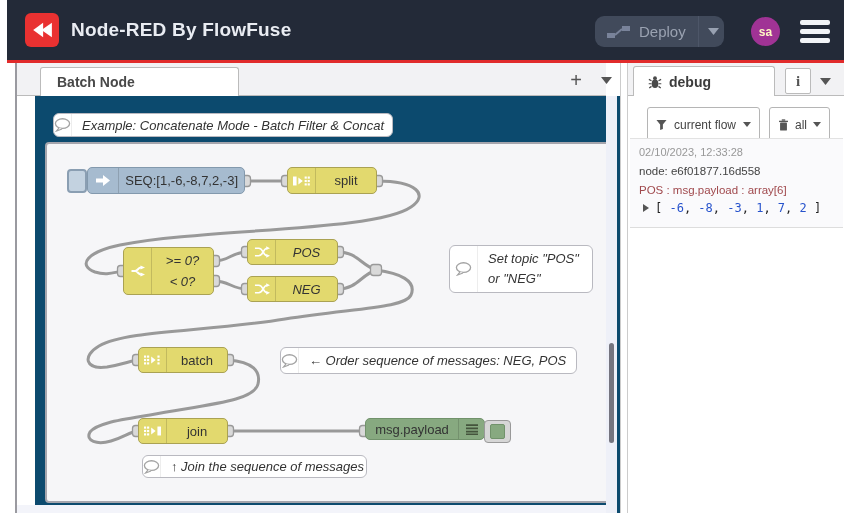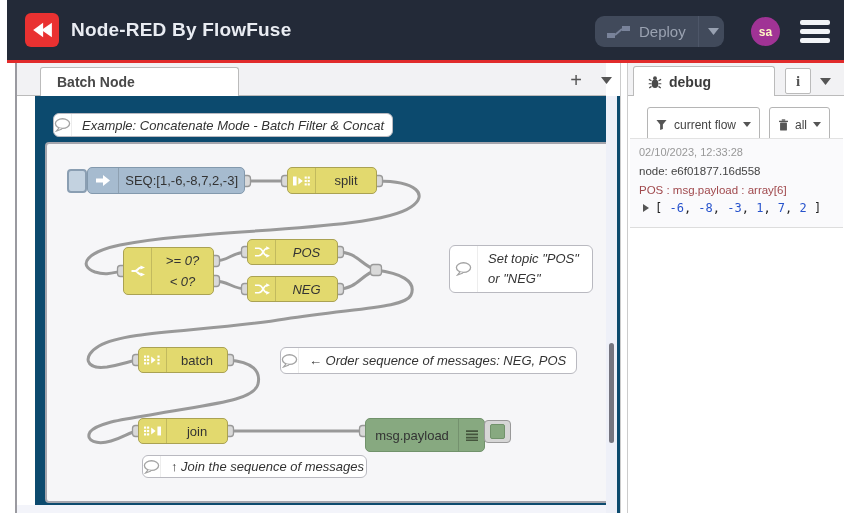--- a/index.html
+++ b/index.html
@@ -44,21 +44,21 @@
 #inject-btn { position:absolute; left:32px; top:73px; width:20px; height:24px; background:#c3d2e0; border:2px solid #8a9eb2; border-radius:4px; }
 #inject { left:52px; top:71px; width:158px; height:27px; }
 #inject .icon-box { width:32px; }
 #split { left:252px; top:71px; width:90px; height:27px; }
 #switch { left:88px; top:151px; width:91px; height:48px; }
 #switch .rows { flex:1; display:flex; flex-direction:column; justify-content:space-evenly; align-items:center; font-style:italic; }
 #pos { left:212px; top:143px; width:91px; height:26px; }
 #neg { left:212px; top:180px; width:91px; height:26px; }
 #batch { left:103px; top:251px; width:90px; height:26px; }
 #join { left:103px; top:322px; width:90px; height:26px; }
-#debug-node { left:330px; top:322px; width:120px; height:34px; }
+#debug-node { left:330px; top:322px; width:120px; height:22px; }
 #debug-node .icon-box.right { width:26px; }
 #debug-toggle { position:absolute; left:449px; top:324px; width:27px; height:23px; background:#d6d6d6; border:1px solid #999; border-radius:4px; }
 #debug-toggle-inner { position:absolute; left:455px; top:328px; width:15px; height:15px; background:#87a980; border:1px solid #71926b; border-radius:2px; }
 
 .comment { position:absolute; background:#fff; border:1px solid #b9b9c0; border-radius:6px; display:flex; align-items:stretch; font-size:13px; color:#333; }
 .comment .cicon { width:28px; display:flex; align-items:center; justify-content:center; border-right:1px solid rgba(0,0,0,0.07); }
 .comment .ctext { flex:1; display:flex; flex-direction:column; justify-content:center; padding:0 10px; font-style:italic; white-space:nowrap; }
 #comment1 { left:18px; top:17px; width:340px; height:24px; }
 #comment2 { left:414px; top:149px; width:144px; height:48px; }
 #comment2 .ctext { line-height:20px; }

